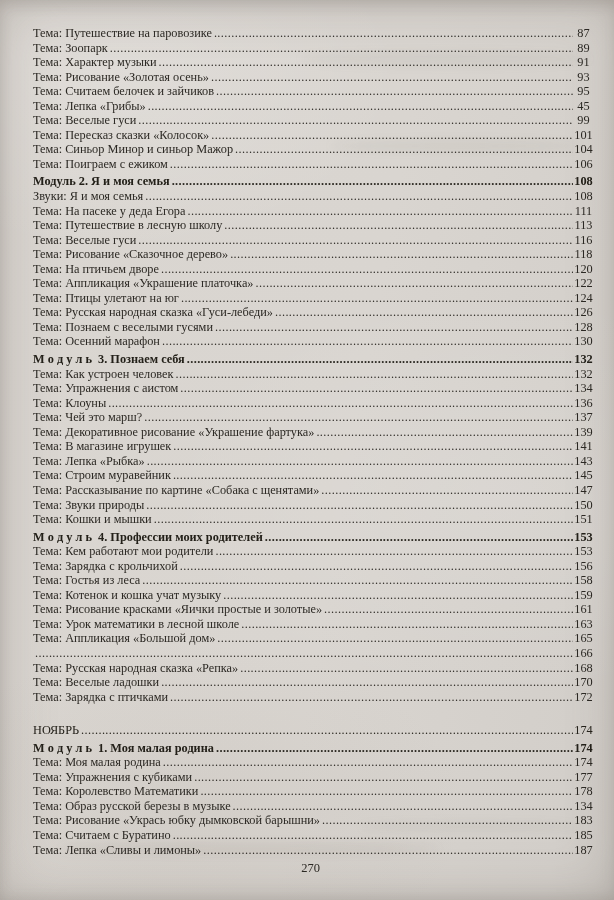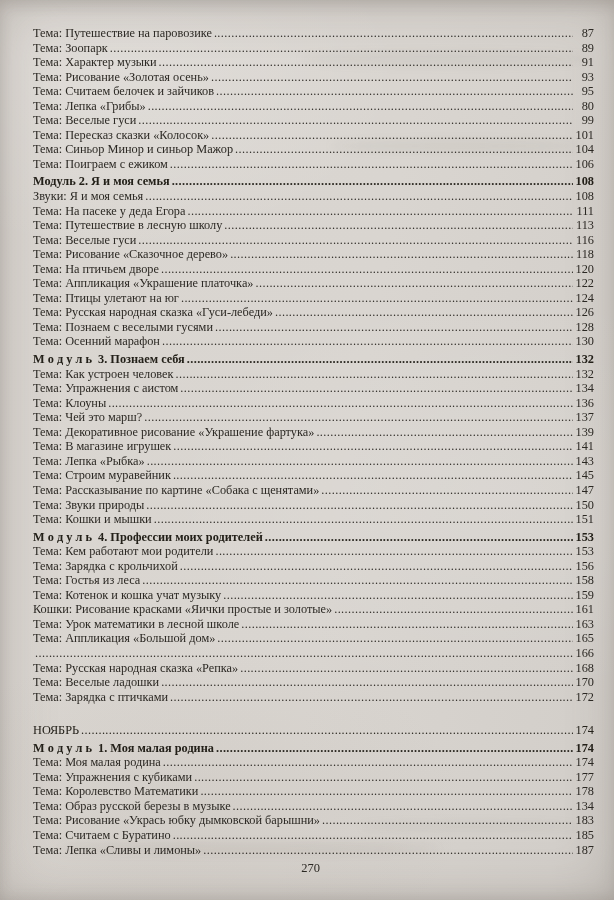--- a/index.html
+++ b/index.html
@@ -40,21 +40,21 @@
   .row .label{flex:0 0 auto;white-space:pre;}
   .row .leader{
     flex:1 1 auto;overflow:hidden;white-space:nowrap;
     padding:0 3px 0 2px;
     opacity:0.95;
   }
   .row .leader::after{
     content:"........................................................................................................................................................................................................";
     letter-spacing:0.4px;
   }
-  .row .pg{flex:0 0 auto;min-width:21px;text-align:right;}
+  .row .pg{flex:0 0 auto;min-width:21px;text-align:center;}
   .row.module{font-weight:bold;margin-top:3px;color:#232019;}
   .row.section{font-weight:normal;margin-top:19px;color:#232019;}
   .footer{
     position:absolute;left:0;right:14px;bottom:24px;
     text-align:center;
     font-size:12.5px;color:#2b2823;margin-left:12px;
   }
 </style>
 </head>
 <body>
@@ -64,21 +64,21 @@
   <div class="ghost g2"></div>
   <div class="ghost g3"></div>
   <div class="ghost g4"></div>
 
   <div class="toc" id="toc">
       <div class="row normal"><span class="label">Тема: Путешествие на паровозике</span><span class="leader"></span><span class="pg">87</span></div>
       <div class="row normal"><span class="label">Тема: Зоопарк</span><span class="leader"></span><span class="pg">89</span></div>
       <div class="row normal"><span class="label">Тема: Характер музыки</span><span class="leader"></span><span class="pg">91</span></div>
       <div class="row normal"><span class="label">Тема: Рисование «Золотая осень»</span><span class="leader"></span><span class="pg">93</span></div>
       <div class="row normal"><span class="label">Тема: Считаем белочек и зайчиков</span><span class="leader"></span><span class="pg">95</span></div>
-      <div class="row normal"><span class="label">Тема: Лепка «Грибы»</span><span class="leader"></span><span class="pg">80</span></div>
+      <div class="row normal"><span class="label">Тема: Лепка «Грибы»</span><span class="leader"></span><span class="pg">45</span></div>
       <div class="row normal"><span class="label">Тема: Веселые гуси</span><span class="leader"></span><span class="pg">99</span></div>
       <div class="row normal"><span class="label">Тема: Пересказ сказки «Колосок»</span><span class="leader"></span><span class="pg">101</span></div>
       <div class="row normal"><span class="label">Тема: Синьор Минор и синьор Мажор</span><span class="leader"></span><span class="pg">104</span></div>
       <div class="row normal"><span class="label">Тема: Поиграем с ежиком</span><span class="leader"></span><span class="pg">106</span></div>
       <div class="row module"><span class="label">Модуль 2. Я и моя семья</span><span class="leader"></span><span class="pg">108</span></div>
       <div class="row normal"><span class="label">Звуки: Я и моя семья</span><span class="leader"></span><span class="pg">108</span></div>
       <div class="row normal"><span class="label">Тема: На пасеке у деда Егора</span><span class="leader"></span><span class="pg">111</span></div>
       <div class="row normal"><span class="label">Тема: Путешествие в лесную школу</span><span class="leader"></span><span class="pg">113</span></div>
       <div class="row normal"><span class="label">Тема: Веселые гуси</span><span class="leader"></span><span class="pg">116</span></div>
       <div class="row normal"><span class="label">Тема: Рисование «Сказочное дерево»</span><span class="leader"></span><span class="pg">118</span></div>
@@ -98,21 +98,21 @@
       <div class="row normal"><span class="label">Тема: Лепка «Рыбка»</span><span class="leader"></span><span class="pg">143</span></div>
       <div class="row normal"><span class="label">Тема: Строим муравейник</span><span class="leader"></span><span class="pg">145</span></div>
       <div class="row normal"><span class="label">Тема: Рассказывание по картине «Собака с щенятами»</span><span class="leader"></span><span class="pg">147</span></div>
       <div class="row normal"><span class="label">Тема: Звуки природы</span><span class="leader"></span><span class="pg">150</span></div>
       <div class="row normal"><span class="label">Тема: Кошки и мышки</span><span class="leader"></span><span class="pg">151</span></div>
       <div class="row module"><span class="label">М о д у л ь  4. Профессии моих родителей</span><span class="leader"></span><span class="pg">153</span></div>
       <div class="row normal"><span class="label">Тема: Кем работают мои родители</span><span class="leader"></span><span class="pg">153</span></div>
       <div class="row normal"><span class="label">Тема: Зарядка с крольчихой</span><span class="leader"></span><span class="pg">156</span></div>
       <div class="row normal"><span class="label">Тема: Гостья из леса</span><span class="leader"></span><span class="pg">158</span></div>
       <div class="row normal"><span class="label">Тема: Котенок и кошка учат музыку</span><span class="leader"></span><span class="pg">159</span></div>
-      <div class="row normal"><span class="label">Кошки: Рисование красками «Яички простые и золотые»</span><span class="leader"></span><span class="pg">161</span></div>
+      <div class="row normal"><span class="label">Тема: Рисование красками «Яички простые и золотые»</span><span class="leader"></span><span class="pg">161</span></div>
       <div class="row normal"><span class="label">Тема: Урок математики в лесной школе</span><span class="leader"></span><span class="pg">163</span></div>
       <div class="row normal"><span class="label">Тема: Аппликация «Большой дом»</span><span class="leader"></span><span class="pg">165</span></div>
       <div class="row normal"><span class="leader"></span><span class="pg">166</span></div>
       <div class="row normal"><span class="label">Тема: Русская народная сказка «Репка»</span><span class="leader"></span><span class="pg">168</span></div>
       <div class="row normal"><span class="label">Тема: Веселые ладошки</span><span class="leader"></span><span class="pg">170</span></div>
       <div class="row normal"><span class="label">Тема: Зарядка с птичками</span><span class="leader"></span><span class="pg">172</span></div>
       <div class="row section"><span class="label">НОЯБРЬ</span><span class="leader"></span><span class="pg">174</span></div>
       <div class="row module"><span class="label">М о д у л ь  1. Моя малая родина</span><span class="leader"></span><span class="pg">174</span></div>
       <div class="row normal"><span class="label">Тема: Моя малая родина</span><span class="leader"></span><span class="pg">174</span></div>
       <div class="row normal"><span class="label">Тема: Упражнения с кубиками</span><span class="leader"></span><span class="pg">177</span></div>

